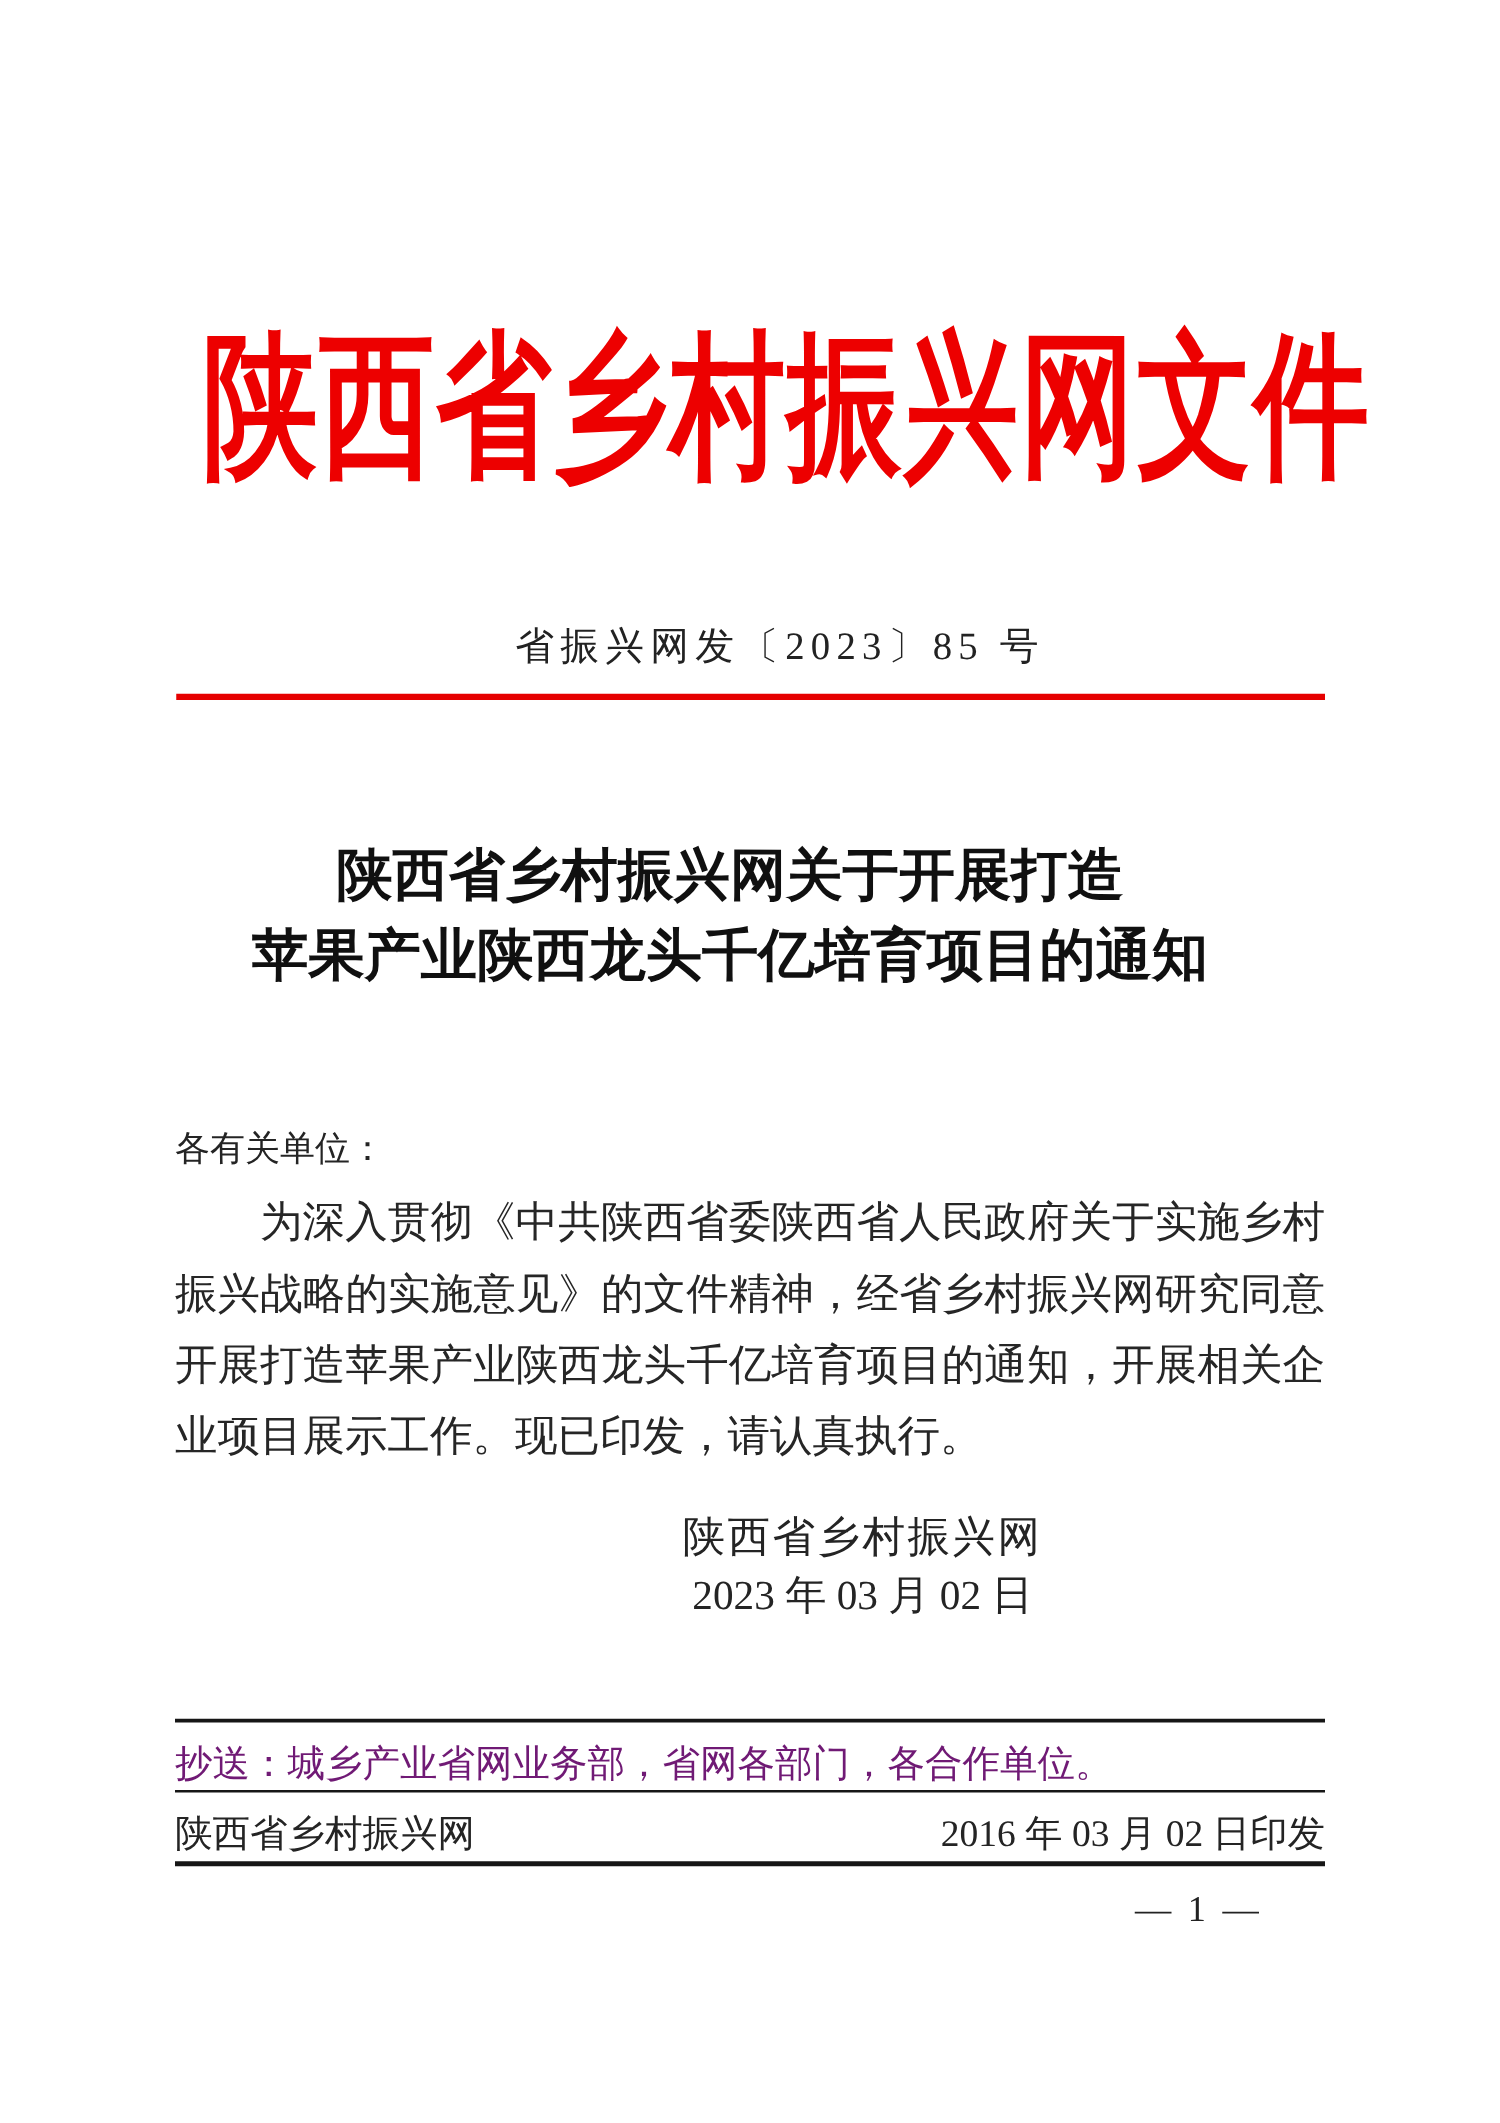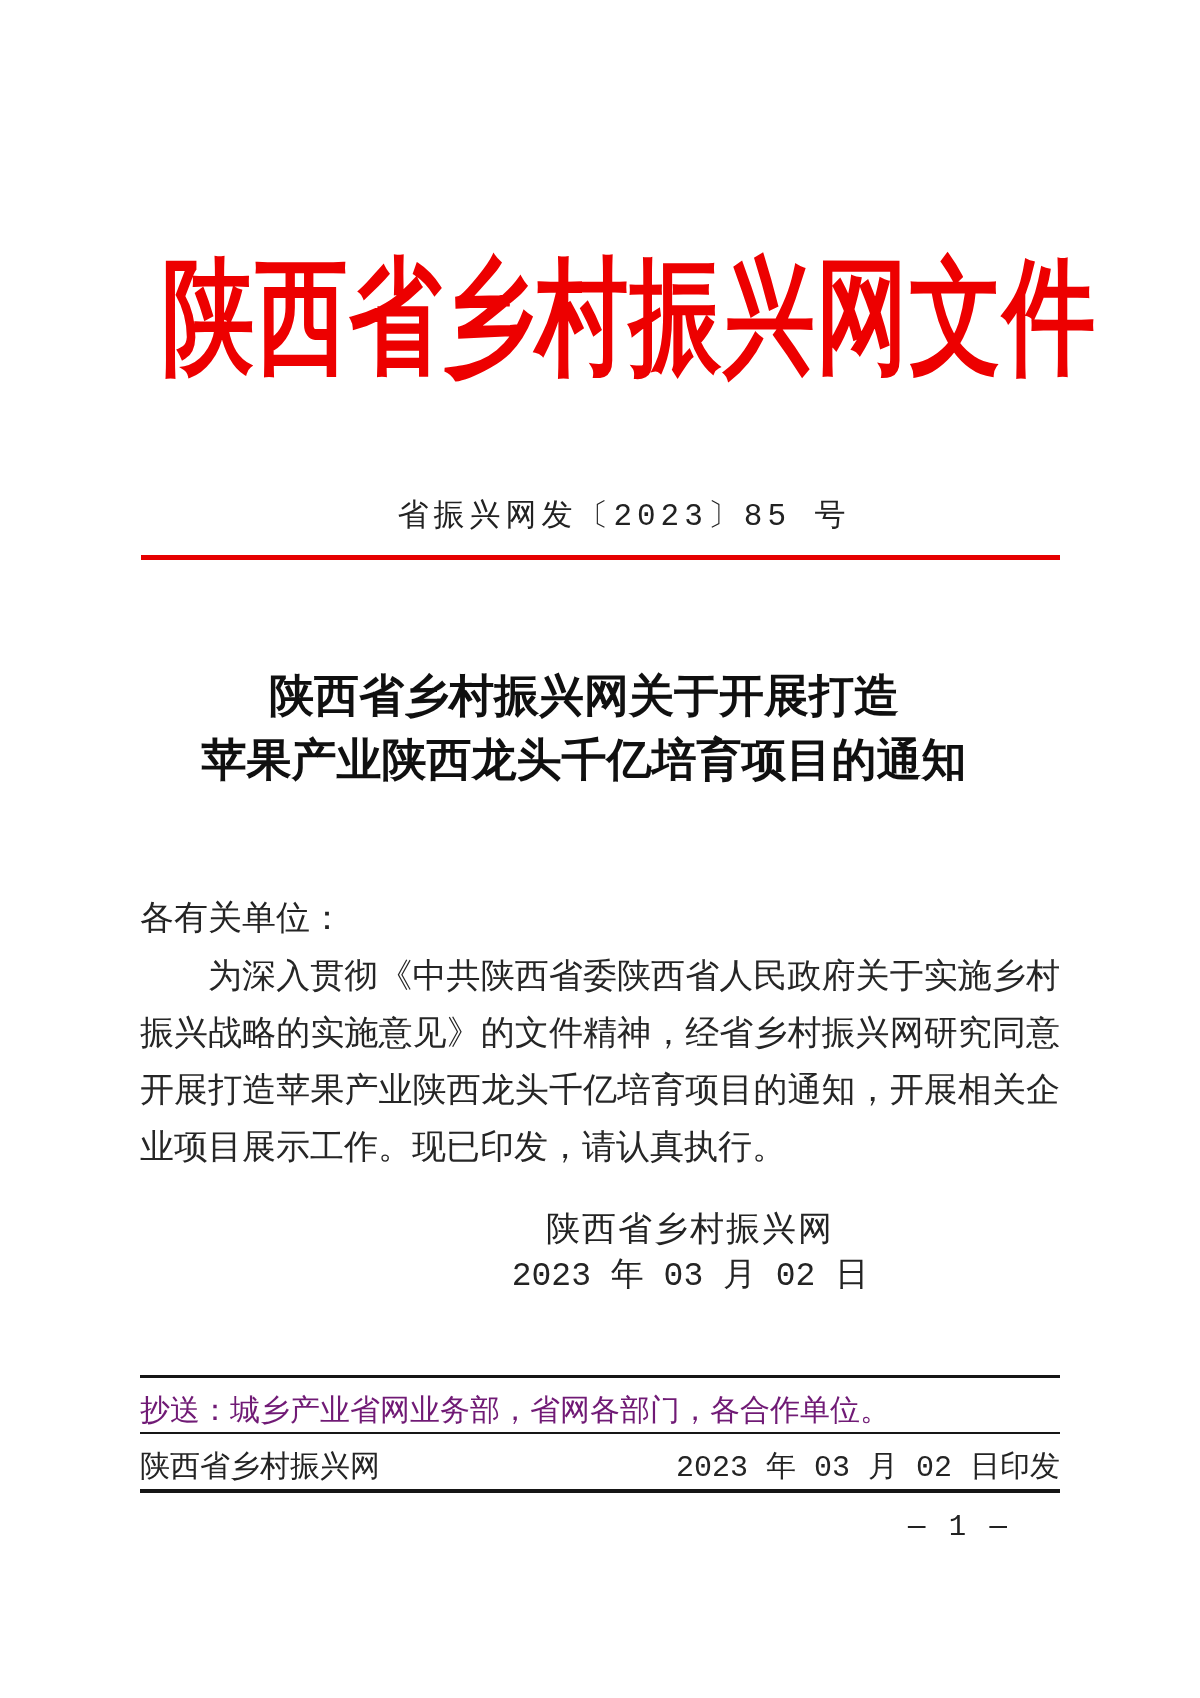--- a/index.html
+++ b/index.html
@@ -6,21 +6,21 @@
     margin: 0;
     padding: 0;
     background: #ffffff;
   }
   .page {
     position: relative;
     width: 1200px;
     height: 1698px;
     background: #ffffff;
     overflow: hidden;
-    font-family: Liberation Mono, monospace;
+    font-family: Liberation Serif, serif;
     color: #1f1f1f;
   }
 
   
   .masthead {
     position: absolute;
     top: 252px;
     left: 0;
     width: 1200px;
     height: 150px;
@@ -70,21 +70,21 @@
     line-height: 64px;
     font-weight: 700;
     color: #101010;
   }
 
   
   .salutation {
     position: absolute;
     top: 898px;
     left: 140px;
-    font-size: 34px;
+    font-size: 28px;
     line-height: 44px;
     color: #242424;
   }
 
   
   .paragraph {
     position: absolute;
     top: 950px;
     left: 140px;
     width: 920px;
@@ -192,20 +192,20 @@
   <div class="rule rule-top"></div>
 
   <div class="cc-line">
     <span>抄送：</span><span>城乡产业省网业务部，省网各部门，各合作单位。</span>
   </div>
 
   <div class="rule rule-mid"></div>
 
   <div class="issuer-row">
     <span class="issuer-primary">陕西省乡村振兴网</span>
-    <span class="print-date">2023 年 03 月 02 日印发</span>
+    <span class="print-date">2016 年 03 月 02 日印发</span>
   </div>
 
   <div class="rule rule-bottom"></div>
 
   <div class="page-number">— 1 —</div>
 
 </div>
 
 </body></html>

